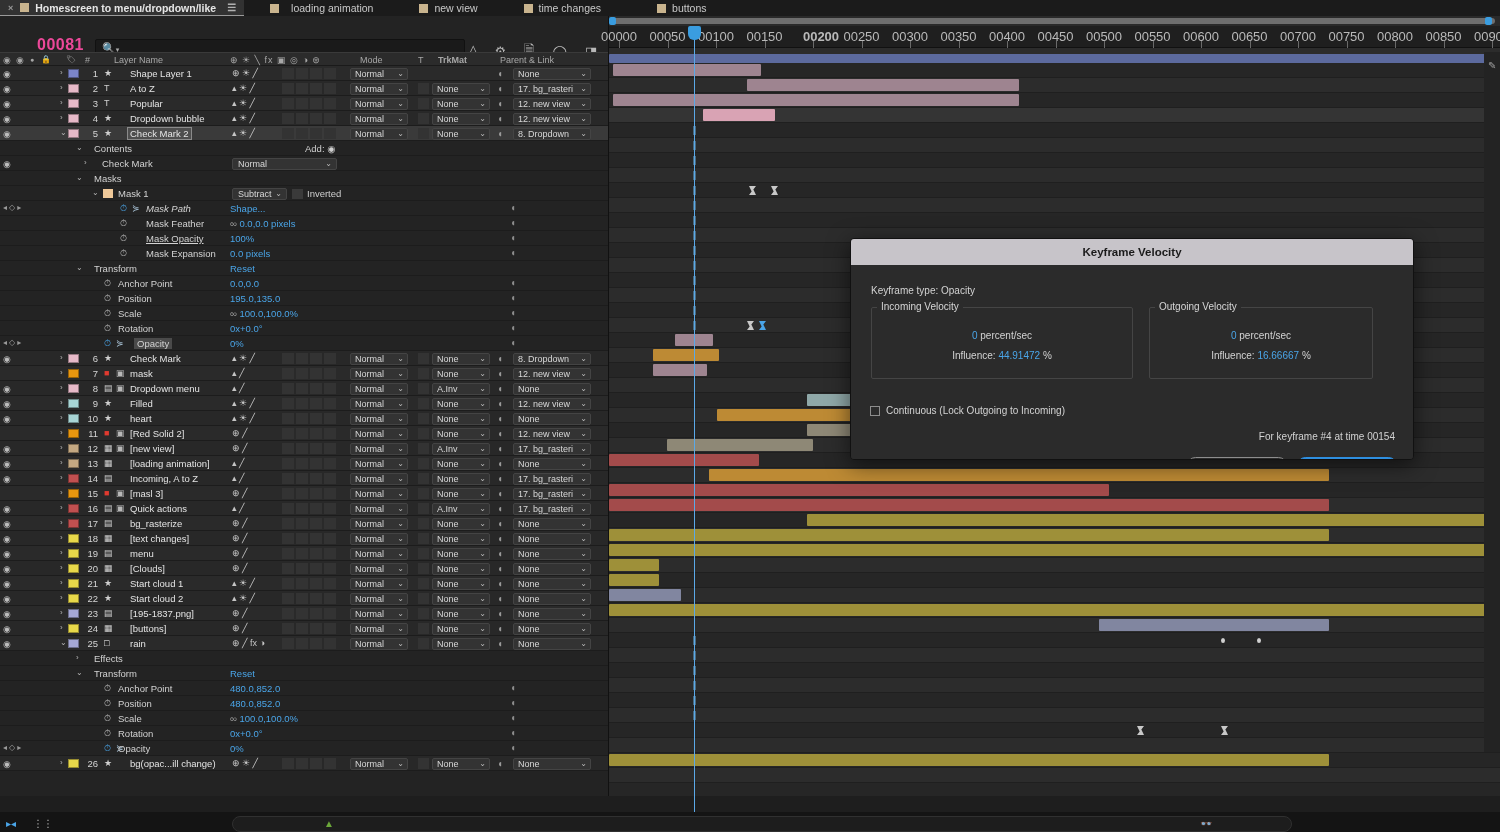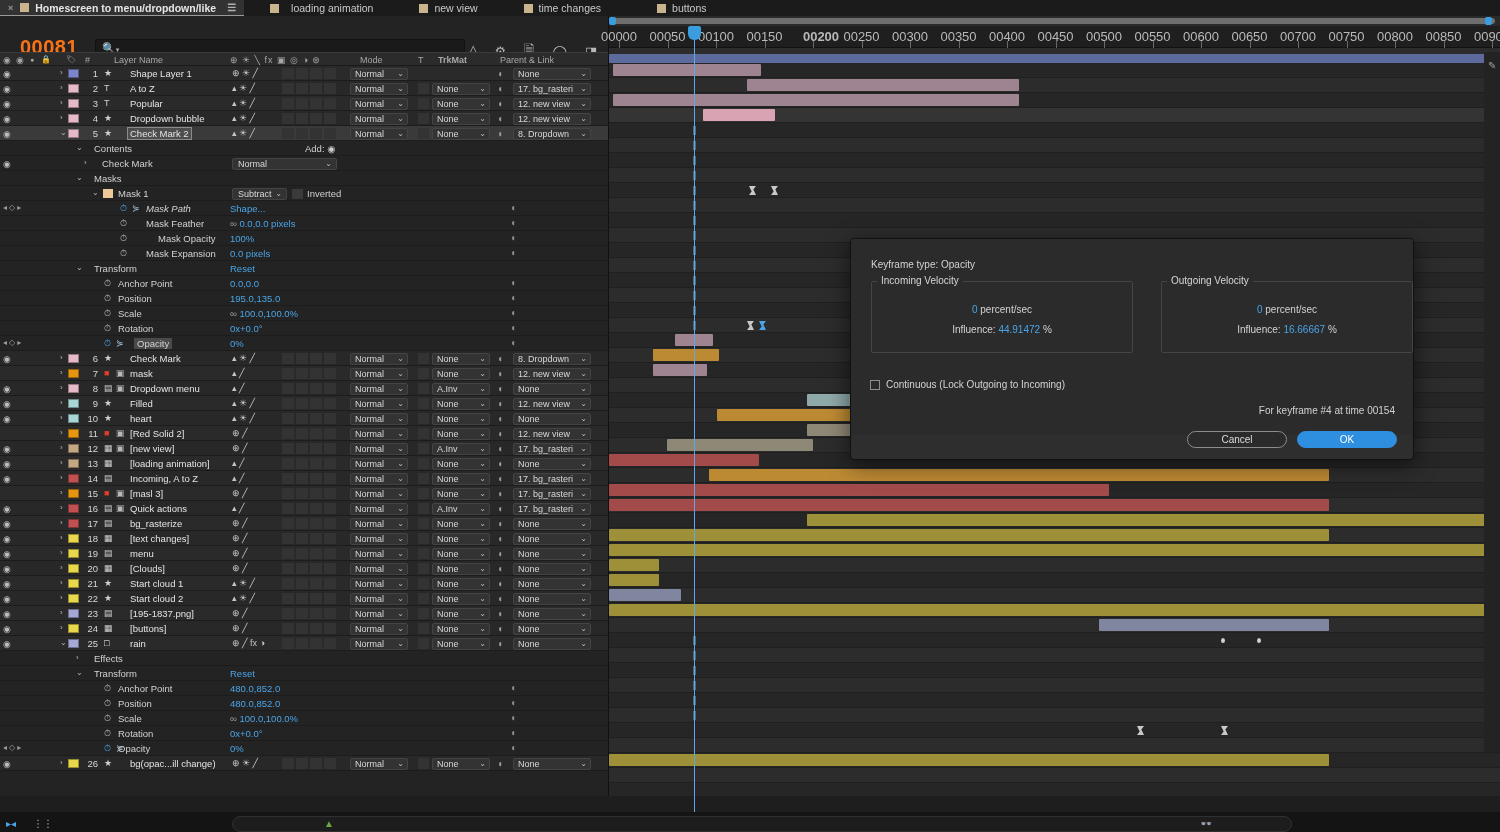--- a/index.html
+++ b/index.html
@@ -12,21 +12,21 @@
     background:#1b1b1b; display:flex; align-items:center; }
   .tab { display:flex; align-items:center; height:16px; padding:0 8px; gap:6px;
     font-size:10.5px; color:#c9c9c9; white-space:nowrap; }
   .tab.active { background:#323232; color:#e6e6e6; font-weight:bold; border-bottom:1px solid #9a9a9a; }
   .tab .x { font-size:9px; color:#9a9a9a; margin-right:1px; }
   .swatch { width:9px; height:9px; background:#c9b48e; display:inline-block; }
   .tab .menuico { font-size:10px; color:#b0b0b0; margin-left:5px; }
 
   
   .comphdr { position:absolute; left:0; top:16px; width:608px; height:36px; background:#232323; }
-  .tc-main { position:absolute; left:20px; top:20px; font-size:20px; color:#f97316; font-weight:bold; letter-spacing:.5px;}
+  .tc-main { position:absolute; left:37px; top:20px; font-size:16px; color:#ec4899; font-weight:bold; letter-spacing:.5px;}
   .tc-sub { position:absolute; left:8px; top:38px; font-size:8px; color:#4aa5e8; }
   .searchbox { position:absolute; left:95px; top:23px; width:370px; height:18px;
     background:#1a1a1a; border:1px solid #111; border-radius:2px; display:flex; align-items:center; padding-left:6px;}
   .searchbox .mag { color:#aaa; font-size:11px; }
   .hdr-icons { position:absolute; left:470px; top:24px; display:flex; gap:18px; align-items:center;}
   .hdr-icons .ic { color:#b8b8b8; font-size:13px; }
 
   
   .colhdr { position:absolute; left:0; top:52px; width:608px; height:14px;
     background:#2b2b2b; border-top:1px solid #3a3a3a; border-bottom:1px solid #1a1a1a;
@@ -106,21 +106,21 @@
   
   .dialog { position:absolute; left:850px; top:238px; width:564px; height:222px;
     background:#2e2e2e; border:1px solid #111; border-radius:4px; overflow:hidden;
     box-shadow:0 5px 22px rgba(0,0,0,.55); z-index:100;}
   .dlg-title { height:26px; background:#c7c4c9; color:#1a1a1a; font-size:11.5px; font-weight:bold;
     display:flex; align-items:center; justify-content:center; }
   .dlg-body { position:relative; height:196px; background:#2b2b2b; }
   .dlg-kt { position:absolute; left:20px; top:20px; font-size:10px; color:#d3d3d3;}
   .fieldset { position:absolute; top:42px; height:72px; border:1px solid #454545; border-radius:2px;}
   .fieldset.in { left:20px; width:262px; }
-  .fieldset.out { left:310px; width:252px;}
+  .fieldset.out { left:298px; width:224px;}
   .fs-legend { position:absolute; top:-7px; left:5px; background:#2b2b2b; padding:0 4px;
                font-size:10px; color:#d6d6d6;}
   .fs-line1 { position:absolute; top:22px; width:100%; text-align:center; font-size:10px; color:#d3d3d3;}
   .fs-line2 { position:absolute; top:42px; width:100%; text-align:center; font-size:10px; color:#d3d3d3;}
   .num-b { color:#4aa5e8; }
   .cbrow { position:absolute; left:19px; top:140px; display:flex; align-items:center; gap:6px; font-size:10px; color:#d3d3d3;}
   .cbox { width:10px; height:10px; border:1px solid #8d8d8d; background:#2b2b2b; }
   .kfnote { position:absolute; right:18px; top:166px; font-size:10px; color:#d2d2d2;}
   .btnrow { position:absolute; right:16px; top:192px; display:flex; gap:10px; }
   .btn { height:17px; min-width:100px; border-radius:9px; font-size:10px;
@@ -337,21 +337,21 @@
         <span class="sw2">◖</span>
       </div>
       <div class="prow">
         <span class="stopw" style="left:120px;">⏱</span>
         <span class="nm" style="left:146px;">Mask Feather</span>
         <span class="val"><span style="color:#9a9a9a;">∞</span> 0.0,0.0 pixels</span>
         <span class="sw2">◖</span>
       </div>
       <div class="prow">
         <span class="stopw" style="left:120px;">⏱</span>
-        <span class="nm" style="left:158px;">Mask Opacity</span>
+        <span class="nm" style="left:146px;text-decoration:underline;">Mask Opacity</span>
         <span class="val">100%</span>
         <span class="sw2">◖</span>
       </div>
       <div class="prow">
         <span class="stopw" style="left:120px;">⏱</span>
         <span class="nm" style="left:146px;">Mask Expansion</span>
         <span class="val">0.0 pixels</span>
         <span class="sw2">◖</span>
       </div>
       <div class="prow">
@@ -1120,20 +1120,21 @@
 
   <div class="tl-bottom-strip"></div>
   <div class="bottom"></div>
   <div class="bot-pill"></div>
   <span class="bot-ico" style="left:6px;color:#4aa5e8;">▸◂</span>
   <span class="bot-ico" style="left:33px;color:#b9b9b9;">⋮⋮</span>
   <span class="bot-ico" style="left:324px;color:#6ca83a;">▲</span>
   <span class="bot-ico" style="left:1200px;color:#b9b9b9;">👓</span>
 
   <div class="dialog">
+    <div class="dlg-title">Keyframe Velocity</div>
     <div class="dlg-body">
       <div class="dlg-kt">Keyframe type: Opacity</div>
 
       <div class="fieldset in">
         <span class="fs-legend">Incoming Velocity</span>
         <div class="fs-line1">
           <span class="num-b">0</span>
           <span>percent/sec</span>
         </div>
         <div class="fs-line2">

